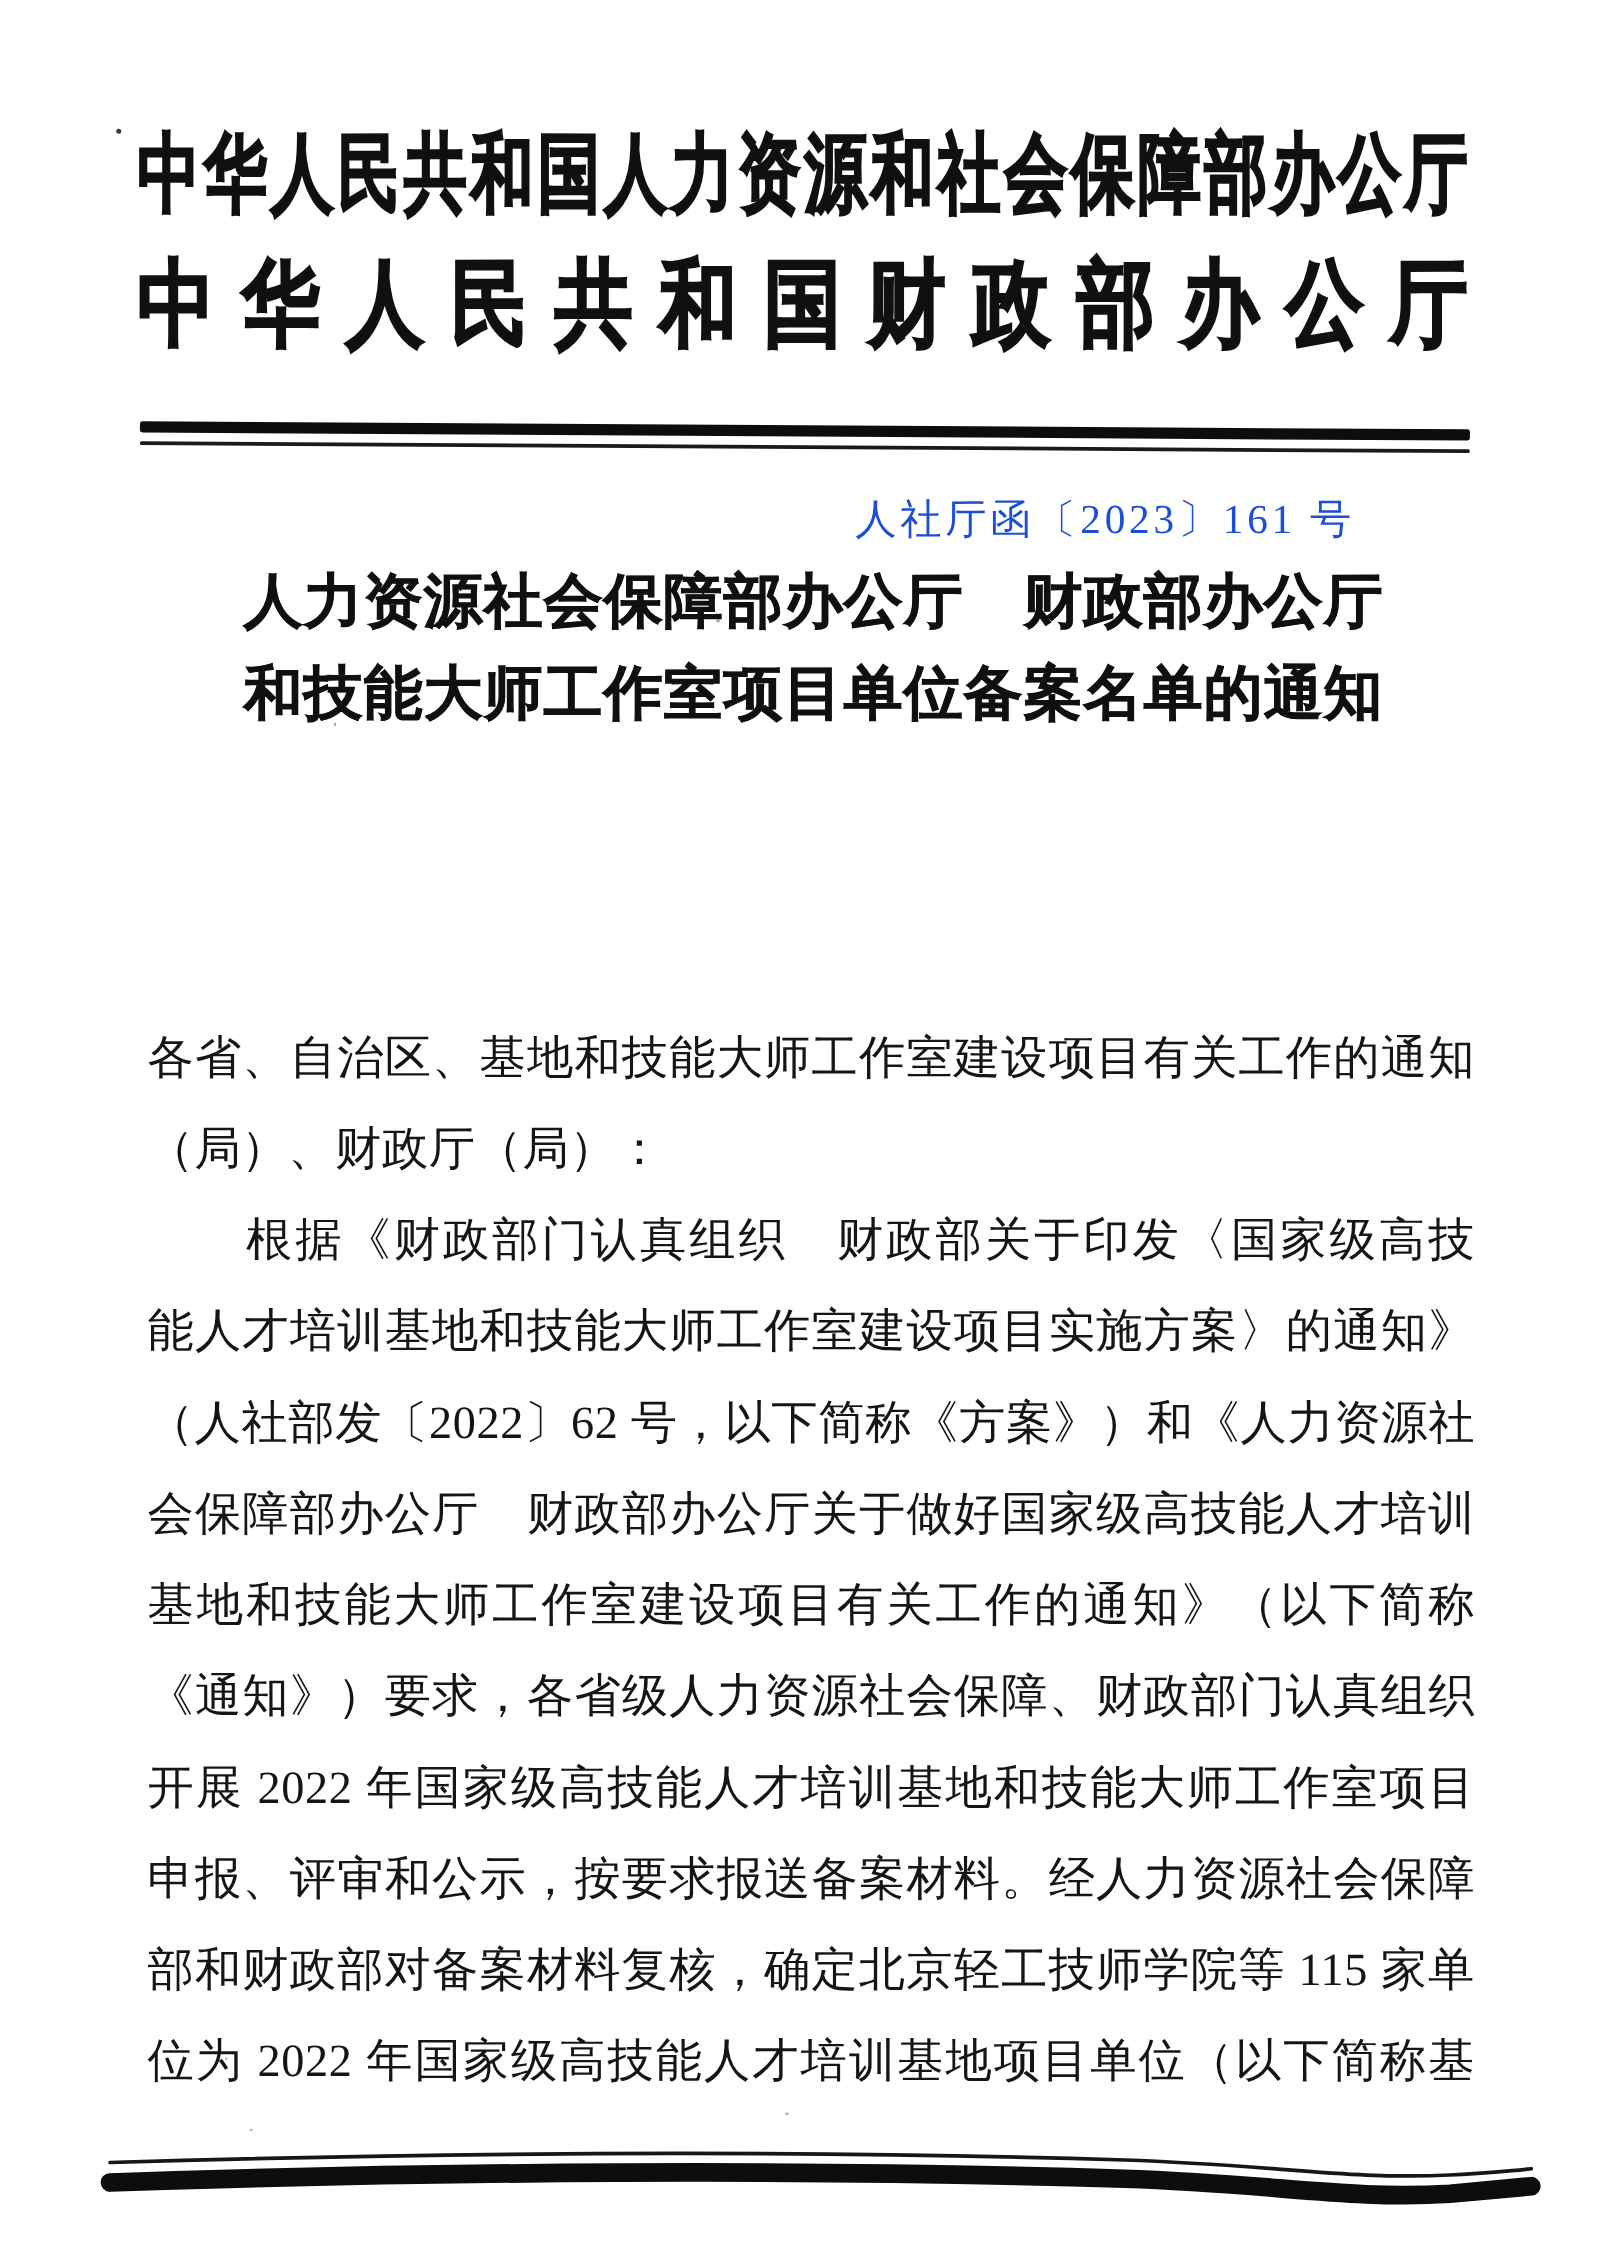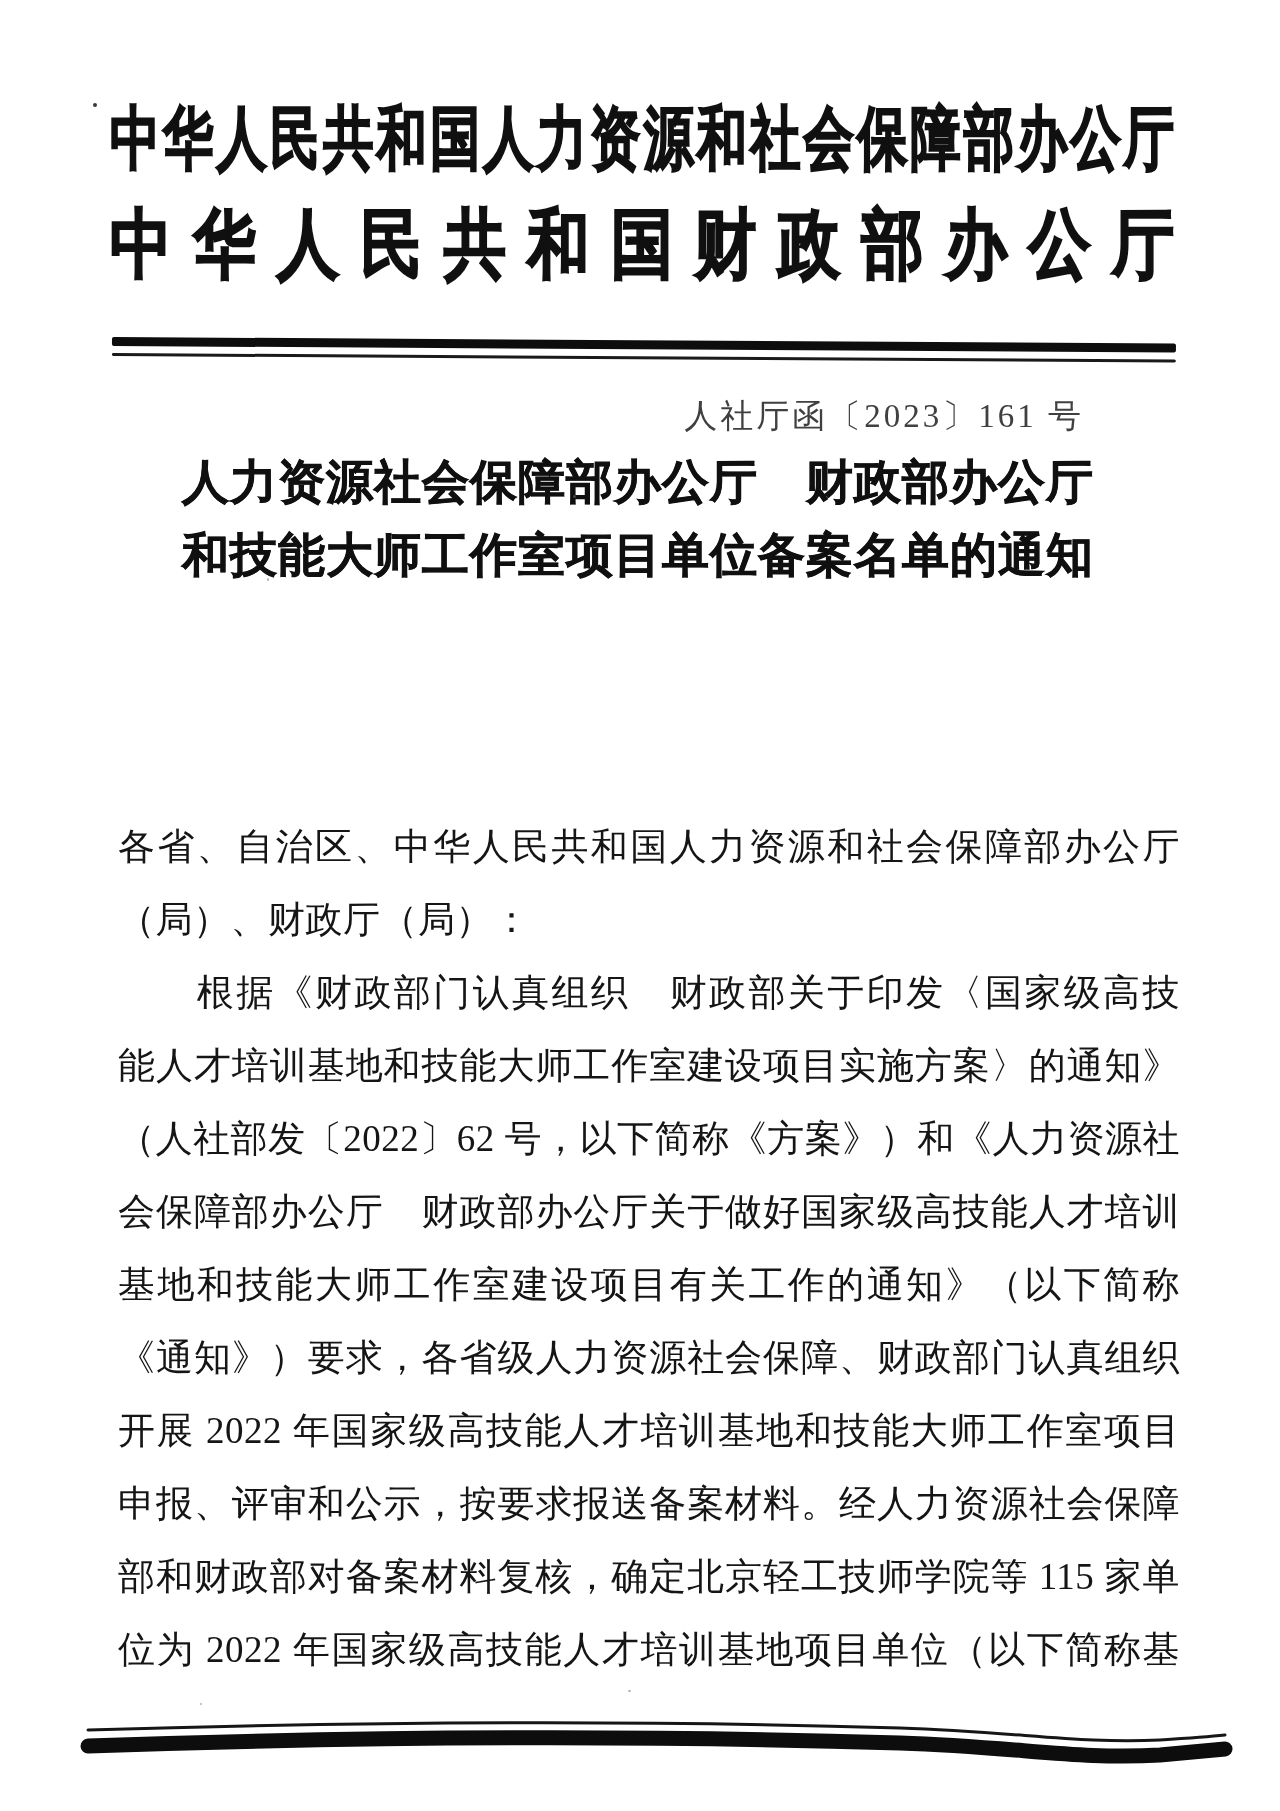--- a/index.html
+++ b/index.html
@@ -36,26 +36,26 @@
     position:absolute;left:112px;top:337px;width:1064px;
     transform:rotate(0.35deg);transform-origin:left top;
   }
   .rule-thick{height:9px;background:#0d0d0d;border-radius:2px;}
   .rule-thin{height:3px;background:#1a1a1a;margin-top:7px;border-radius:2px;}
 
   
   .doc-number{
     position:absolute;top:394px;right:196px;
     font-size:33px;line-height:44px;letter-spacing:3px;
-    color:#404040;
+    color:#1d4ed8;
   }
 
   
   .doc-title{
-    position:absolute;left:58px;top:446px;width:1160px;
+    position:absolute;left:71px;top:446px;width:1160px;
     text-align:center;font-weight:bold;color:#101010;
     -webkit-text-stroke:0.6px #101010;
   }
   .title-line{font-size:47px;line-height:73px;letter-spacing:1px;}
 
   
   .body-block{
     position:absolute;left:118px;top:810px;width:1062px;
     font-size:37px;color:#151515;
   }
@@ -94,21 +94,21 @@
   </div>
 
   <div class="doc-number">人社厅函〔2023〕161 号</div>
 
   <div class="doc-title">
     <div class="title-line">人力资源社会保障部办公厅　财政部办公厅</div>
     <div class="title-line">和技能大师工作室项目单位备案名单的通知</div>
   </div>
 
   <div class="body-block">
-    <div class="bline">各省、自治区、中华人民共和国人力资源和社会保障部办公厅</div>
+    <div class="bline">各省、自治区、基地和技能大师工作室建设项目有关工作的通知</div>
     <div class="bline no-just">（局）、财政厅（局）：</div>
 
     <div class="bline">　　根据《财政部门认真组织　财政部关于印发〈国家级高技</div>
     <div class="bline">能人才培训基地和技能大师工作室建设项目实施方案〉的通知》</div>
     <div class="bline">（人社部发〔2022〕62 号，以下简称《方案》）和《人力资源社</div>
     <div class="bline">会保障部办公厅　财政部办公厅关于做好国家级高技能人才培训</div>
     <div class="bline">基地和技能大师工作室建设项目有关工作的通知》（以下简称</div>
     <div class="bline">《通知》）要求，各省级人力资源社会保障、财政部门认真组织</div>
     <div class="bline">开展 2022 年国家级高技能人才培训基地和技能大师工作室项目</div>
     <div class="bline">申报、评审和公示，按要求报送备案材料。经人力资源社会保障</div>

